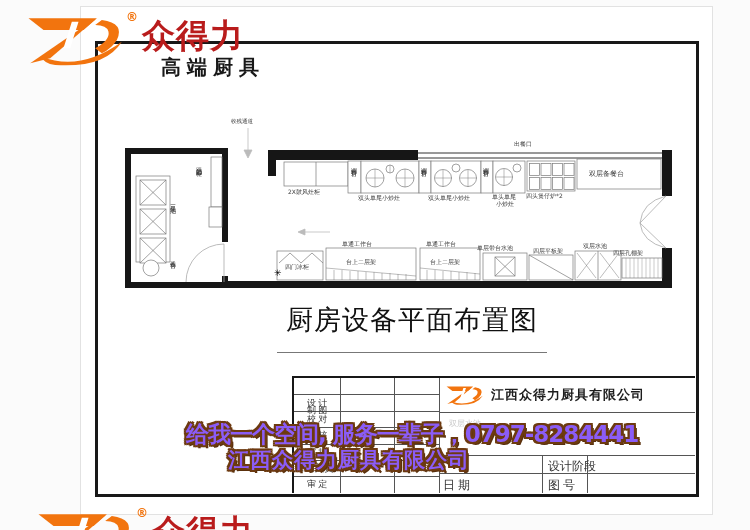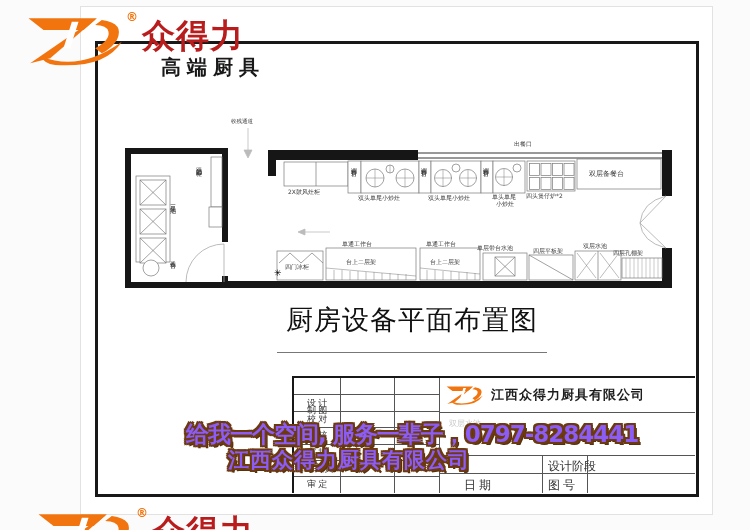--- a/index.html
+++ b/index.html
@@ -201,21 +201,21 @@
         <path d="M8 10 L90 10 L74 24 L26 24 Z"></path>
         <path d="M90 10 L34 58 L10 64 L68 24 Z"></path>
         <path d="M96 12 Q124 16 114 36 Q108 46 96 52 L88 46 Q106 36 104 26 Q102 18 88 18 Z"></path>
         <path d="M24 56 Q70 74 120 38 Q100 70 40 66 Q26 64 24 56 Z"></path>
       </g>
       <path d="M50 46 L60 14 L68 14 L58 46 Z" fill="#fff"></path>
     </svg>
     <div class="tb-company" style="left:197px;top:8px;">江西众得力厨具有限公司</div>
     <div class="tb-faint" style="left:155px;top:40px;">双层水池</div>
     <div class="tb-small" style="left:254px;top:80px;">设计阶段</div>
-    <div class="tb-small" style="left:170px;top:99px;">日 期</div>
+    <div class="tb-small" style="left:149px;top:99px;">日 期</div>
     <div class="tb-small" style="left:254px;top:99px;">图 号</div>
   </div>
 
   <div class="ad ad1">给我一个空间, 服务一辈子，0797-8284441</div>
   <div class="ad ad2">江西众得力厨具有限公司</div>
 
   <div class="abs logo" style="left:15px;top:8px;">
     <svg style="position:absolute;left:0;top:2px;" width="122" height="60" viewBox="0 0 130 72">
       <g fill="#f2740e">
         <path d="M8 10 L90 10 L74 24 L26 24 Z"></path>

